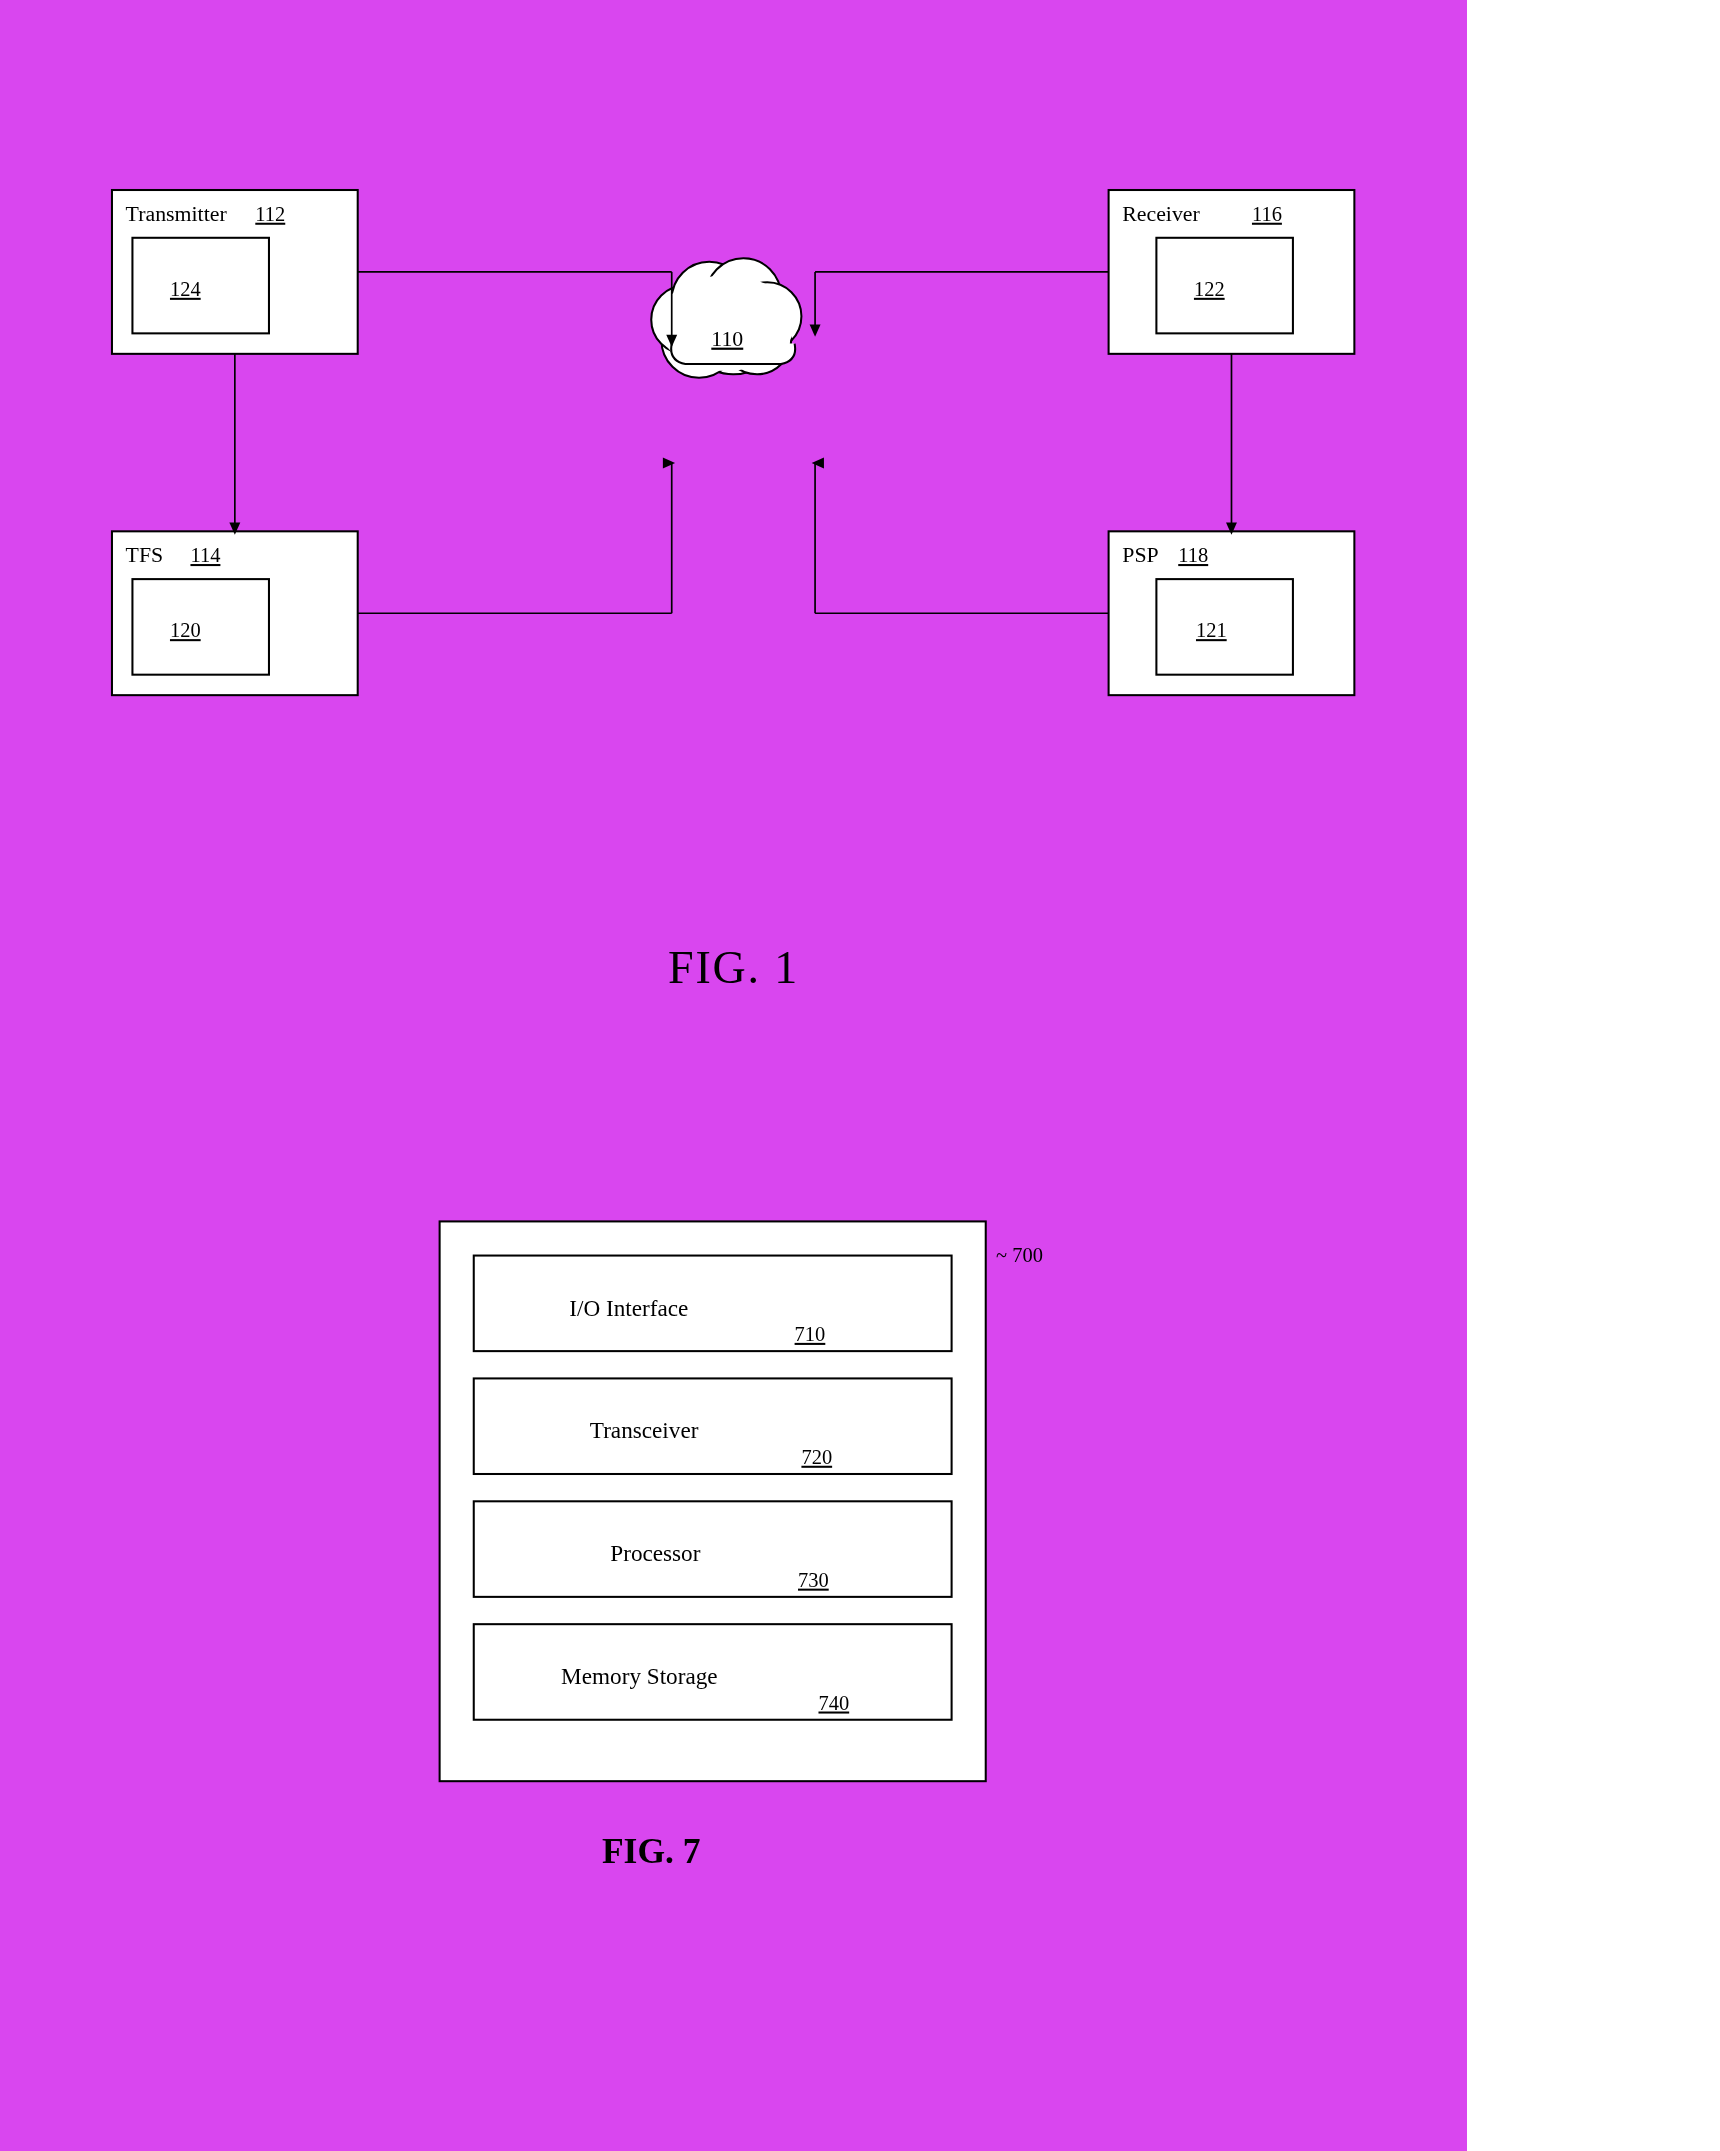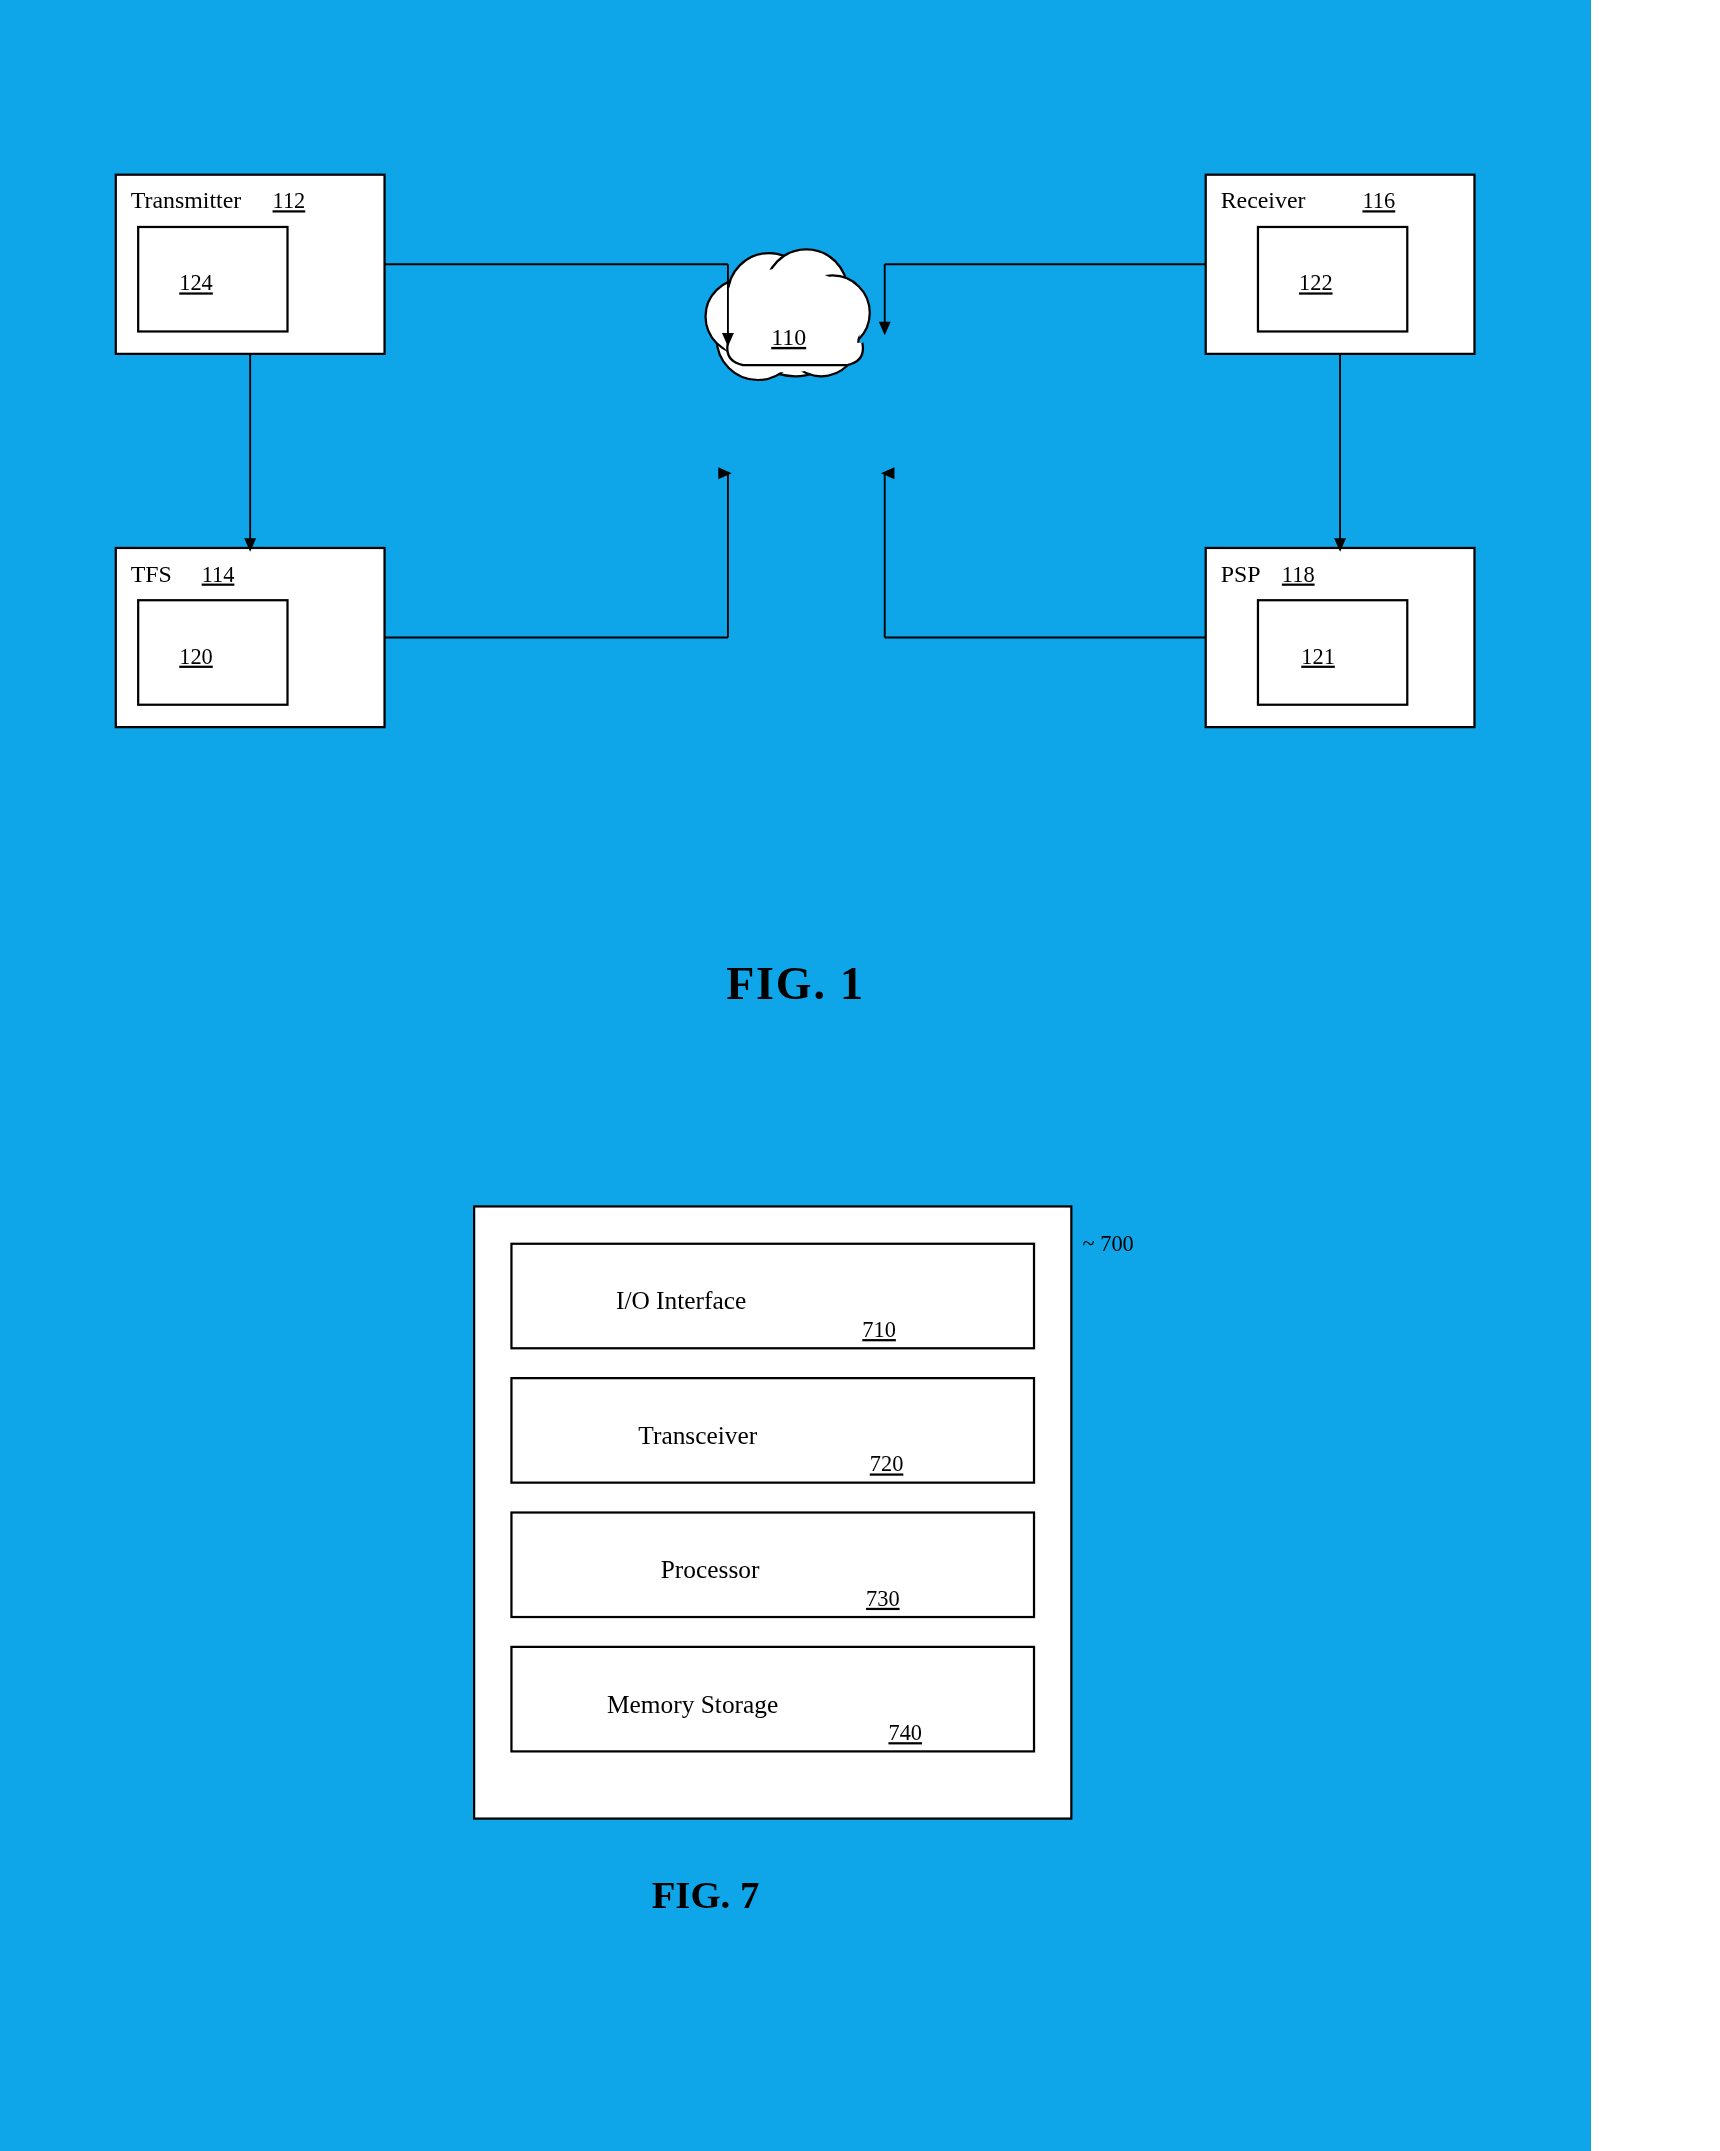--- a/index.html
+++ b/index.html
@@ -6,39 +6,39 @@
     body {
       background: #ffffff;
       font-family: 'Times New Roman', Times, serif;
       width: 1721px;
       min-height: 2151px;
       position: relative;
       overflow: hidden;
     }
 
     .page {
-      width: 1591px;
+      width: 1467px;
       min-height: 2151px;
-      background: #0ea5e9;
+      background: #d946ef;
       position: relative;
-      padding: 53px 71px;
+      padding: 37px 71px;
     }
 
     
     .fig1-container {
       position: relative;
       width: 100%;
       height: 975px;
       margin-bottom: 53px;
     }
 
     .fig1-title {
       text-align: center;
       font-size: 46px;
-      font-weight: bold;
+      font-weight: normal;
       margin-top: 21px;
       letter-spacing: 1.8px;
     }
 
     
     .fig1-svg {
       position: absolute;
       top: 0;
       left: 0;
       width: 100%;

